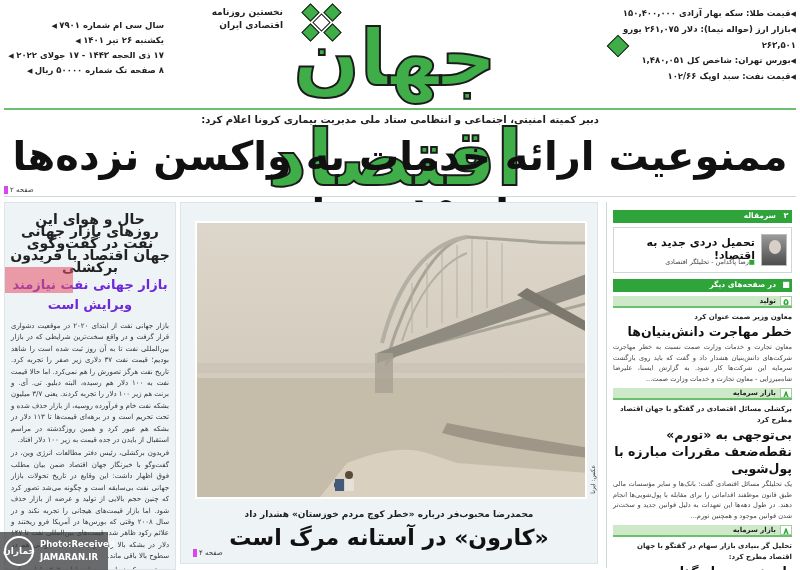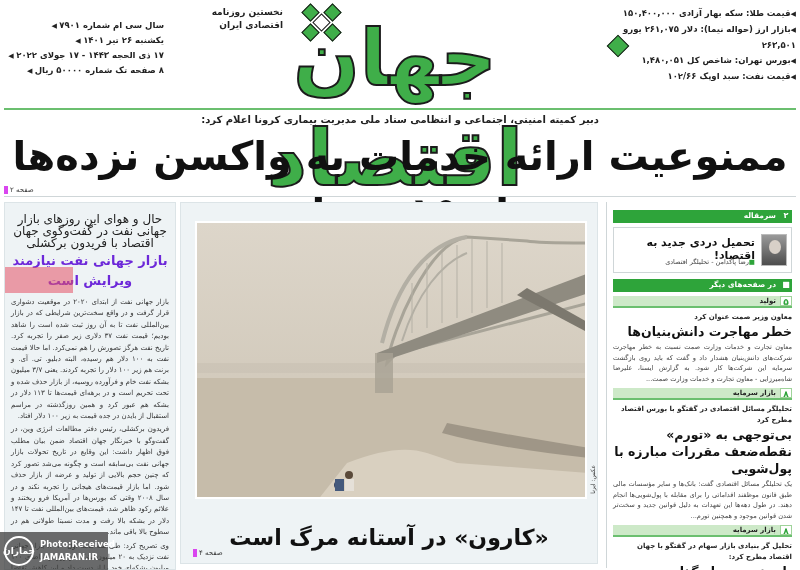--- a/index.html
+++ b/index.html
@@ -22,21 +22,21 @@
 
   
   .kicker { position: absolute; left: 0; right: 0; top: 114px; direction: rtl; text-align: center; font-size: 10px; font-weight: bold; color: #222; }
   .headline { position: absolute; left: 10px; right: 10px; top: 128px; direction: rtl; text-align: center; font-size: 40px; line-height: 56px; font-weight: bold; color: #111; letter-spacing: -1px; }
   .page-ref { position: absolute; font-size: 7px; color: #333; border-left: 4px solid #d946ef; padding-left: 2px; direction: rtl; }
   .page-ref-1 { left: 4px; top: 186px; }
   .rule-thin { position: absolute; left: 4px; right: 4px; top: 196px; height: 1px; background: #cfd6d8; }
 
   
   .left-col { position: absolute; left: 4px; top: 202px; width: 172px; height: 368px; background: #eef3f5; border: 1px solid #dce4e7; overflow: hidden; }
-  .left-col .kick { direction: rtl; text-align: center; font-size: 12px; line-height: 12px; font-weight: normal; color: #222; margin-top: 10px; padding: 0 4px; }
+  .left-col .kick { direction: rtl; text-align: center; font-size: 14px; line-height: 12px; font-weight: bold; color: #222; margin-top: 10px; padding: 0 4px; }
   .left-col .title { direction: rtl; text-align: center; font-size: 13px; line-height: 20px; font-weight: bold; color: #6d28d9; margin-top: 2px; }
   .left-col .body { direction: rtl; text-align: justify; font-size: 7px; line-height: 11.4px; color: #333; padding: 6px 6px 0 6px; }
   .left-col .body p { margin-bottom: 2px; }
   .stamp { position: absolute; left: 0; top: 64px; width: 68px; height: 26px; background: rgba(230,80,100,0.55); }
 
   
   .center-col { position: absolute; left: 180px; top: 202px; width: 418px; height: 362px; background: #eef3f5; border: 1px solid #dce4e7; }
   .photo { position: absolute; left: 14px; top: 18px; width: 392px; height: 278px; overflow: hidden; border: 2px solid #fff; }
   .photo-credit { position: absolute; left: 408px; top: 262px; writing-mode: vertical-rl; transform: rotate(180deg); font-size: 6px; color: #333; }
   .center-kicker { position: absolute; left: 0; right: 0; top: 306px; direction: rtl; text-align: center; font-size: 9px; font-weight: bold; color: #222; }
@@ -149,20 +149,21 @@
       <rect x="178" y="130" width="18" height="40" fill="#a7a194" opacity="0.8"></rect>
       <path d="M120 278 L 150 240 Q 200 220, 230 230 L 260 240 L 392 250 L 392 278 Z" fill="#d9d0c0"></path>
       <path d="M250 200 Q 300 210, 392 225 L 392 235 Q 300 225, 245 210 Z" fill="#8e8678" opacity="0.7"></path>
       <circle cx="142" cy="262" r="5" fill="#2f3d5e"></circle>
       <rect x="138" y="256" width="9" height="12" fill="#44597c"></rect>
       <circle cx="152" cy="252" r="4" fill="#5a4a3a"></circle>
       <rect x="148" y="256" width="9" height="12" fill="#e5e0d8"></rect>
     </svg>
   </div>
   <div class="photo-credit">عکس: ایرنا</div>
+  <div class="center-kicker">محمدرضا محبوب‌فر درباره «خطر کوچ مردم خوزستان» هشدار داد</div>
   <div class="center-title">«کارون» در آستانه مرگ است</div>
   <div class="page-ref page-ref-2">صفحه ۴</div>
 </div>
 
 <div class="right-col">
   <div class="sec-bar" style="margin-top:8px;">
     <div class="num">۲</div>
     <div class="lbl">سرمقاله</div>
   </div>
   <div class="editorial">
@@ -184,21 +185,21 @@
     <div class="ik">معاون وزیر صمت عنوان کرد</div>
     <div class="it">خطر مهاجرت دانش‌بنیان‌ها</div>
     <div class="ib">معاون تجارت و خدمات وزارت صمت نسبت به خطر مهاجرت شرکت‌های دانش‌بنیان هشدار داد و گفت که باید روی بازگشت سرمایه این شرکت‌ها کار شود. به گزارش ایسنا، علیرضا شاه‌میرزایی - معاون تجارت و خدمات وزارت صمت...</div>
   </div>
 
   <div class="sec-mini">
     <div class="num">۸</div>
     <div class="lbl">بازار سرمایه</div>
   </div>
   <div class="item">
-    <div class="ik">تحلیلگر مسائل اقتصادی در گفتگو با بورس اقتصاد مطرح کرد</div>
+    <div class="ik">برکشلی مسائل اقتصادی در گفتگو با جهان اقتصاد مطرح کرد</div>
     <div class="it">بی‌توجهی به «تورم» نقطه‌ضعف مقررات مبارزه با پول‌شویی</div>
     <div class="ib">یک تحلیلگر مسائل اقتصادی گفت: بانک‌ها و سایر مؤسسات مالی طبق قانون موظفند اقداماتی را برای مقابله با پول‌شویی‌ها انجام دهند. در طول دهه‌ها این تعهدات به دلیل قوانین جدید و سخت‌تر شدن قوانین موجود و همچنین تورم...</div>
   </div>
 
   <div class="sec-mini">
     <div class="num">۸</div>
     <div class="lbl">بازار سرمایه</div>
   </div>
   <div class="item">
     <div class="ik">تحلیل گر بنیادی بازار سهام در گفتگو با جهان اقتصاد مطرح کرد:</div>

